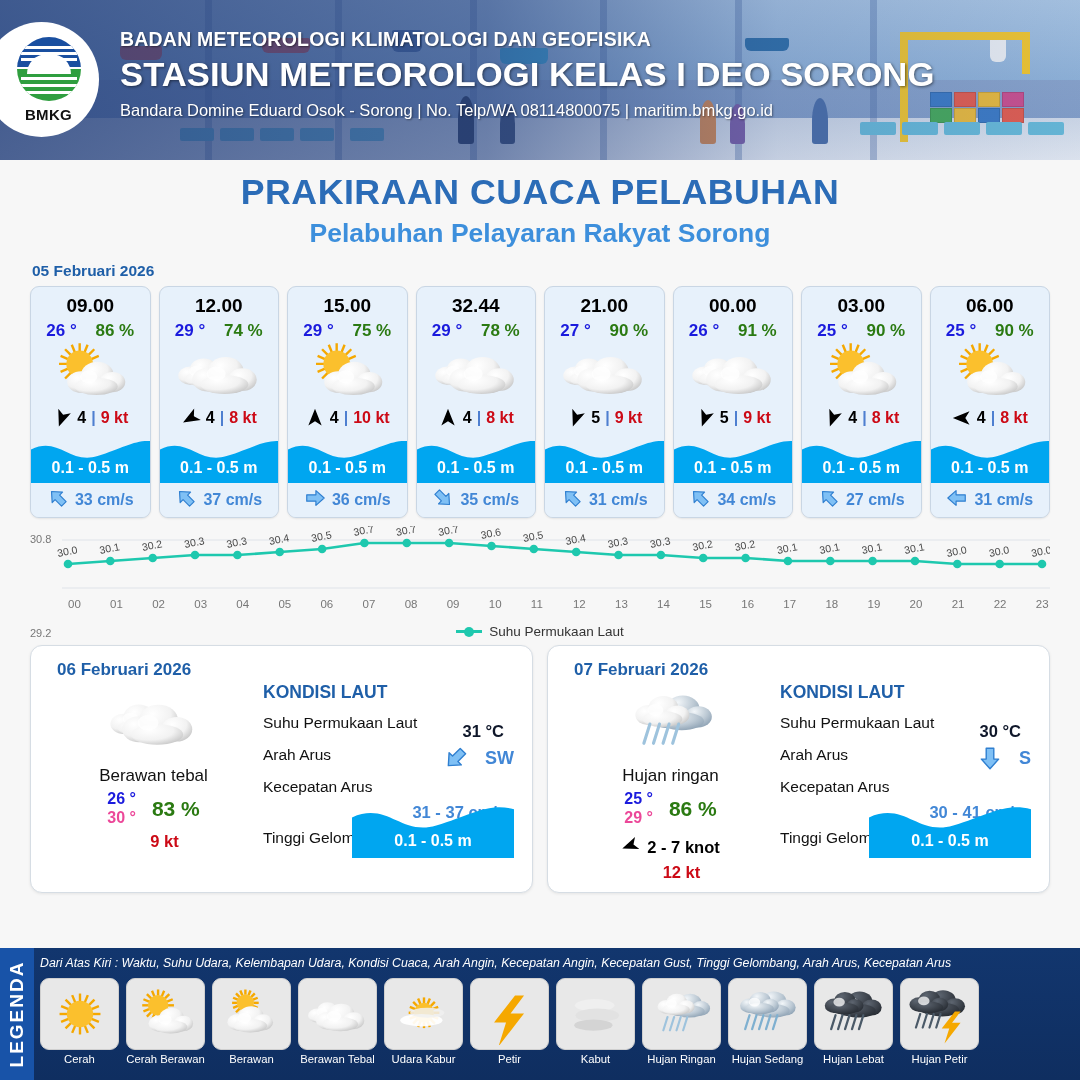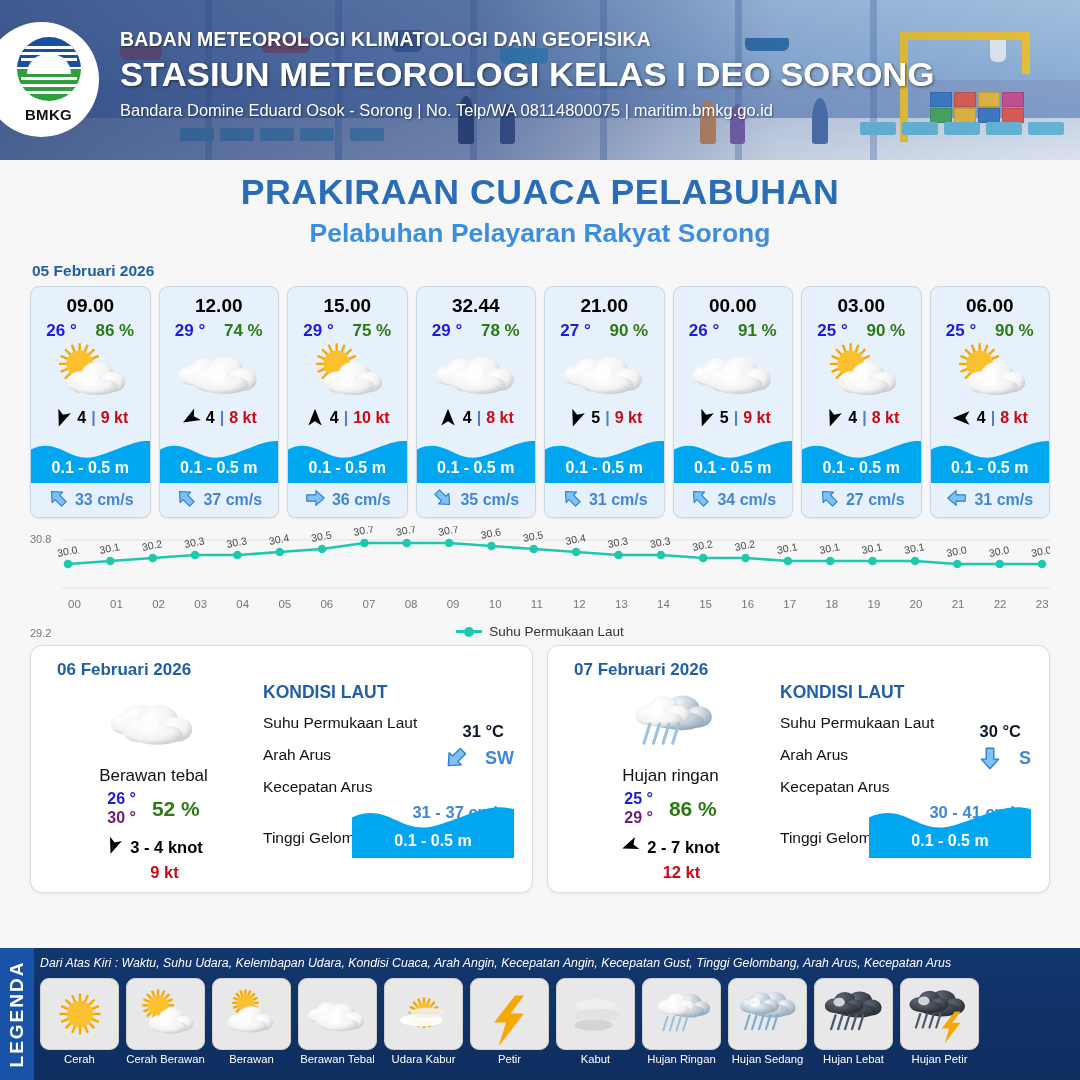--- a/index.html
+++ b/index.html
@@ -146,21 +146,21 @@
     flex:1; background:#fff; border:1px solid #d6dde4; border-radius:12px;
     height:248px; position:relative; box-shadow:0 1px 3px rgba(0,0,0,.08);
   }
   .d-date { position:absolute; left:26px; top:14px; font-size:17px; font-weight:bold; color:#1f5fa8; }
   .d-left { position:absolute; left:20px; top:44px; width:205px; text-align:center; }
   .d-ico { height:62px; display:flex; align-items:center; justify-content:center; }
   .d-cond { font-size:17px; color:#111; margin-top:14px; }
   .d-temps { display:flex; align-items:center; justify-content:center; gap:16px; margin-top:4px; }
   .d-tcol { line-height:1.18; text-align:left; }
   .d-tmin { font-size:16px; font-weight:bold; color:#1b1bdd; }
-  .d-tmax { font-size:16px; font-weight:bold; color:#701a75; }
+  .d-tmax { font-size:16px; font-weight:bold; color:#ec4899; }
   .d-hum { font-size:21px; font-weight:bold; color:#2b7a12; }
   .d-wind { display:flex; align-items:center; justify-content:center; gap:7px; margin-top:8px; }
   .d-wtxt { font-size:16.5px; font-weight:bold; color:#000; }
   .d-gust { font-size:16.5px; font-weight:bold; color:#cc0a16; margin-top:4px; margin-left:22px; }
 
   .d-right { position:absolute; left:232px; top:36px; right:14px; }
   .d-sea-h { font-size:17.5px; font-weight:bold; color:#1f5fa8; margin-bottom:4px; }
   .d-row { position:relative; height:32px; }
   .d-rl { font-size:15.5px; color:#111; line-height:32px; }
   .d-rv { position:absolute; right:14px; top:0; line-height:32px; font-size:16.5px; font-weight:bold; color:#0f172a;margin-top:8px; }
@@ -949,27 +949,21 @@
     <ellipse cx="-6" cy="-1" rx="8" ry="6" fill="#ffffff" opacity=".75"></ellipse>
   </g>
           </svg>
         </div>
       <div class="d-cond">Berawan tebal</div>
       <div class="d-temps">
         <div class="d-tcol">
           <div class="d-tmin">26 °</div>
           <div class="d-tmax">30 °</div>
         </div>
-        <div class="d-hum">52 %</div>
-      </div>
-      <div class="d-wind">
-        <span><svg width="19" height="19" viewBox="0 0 24 24" style="transform:rotate(200deg)">
-    <polygon points="12,1 20,21 12,16 4,21" fill="#000"></polygon>
-            </svg></span>
-        <span class="d-wtxt">3  - 4 knot</span>
+        <div class="d-hum">83 %</div>
       </div>
       <div class="d-gust">9 kt</div>
     </div>
     <div class="d-right">
       <div class="d-sea-h">KONDISI LAUT</div>
       <div class="d-row">
         <span class="d-rl">Suhu Permukaan Laut</span>
         <span class="d-rv">31 °C</span>
       </div>
       <div class="d-row">

